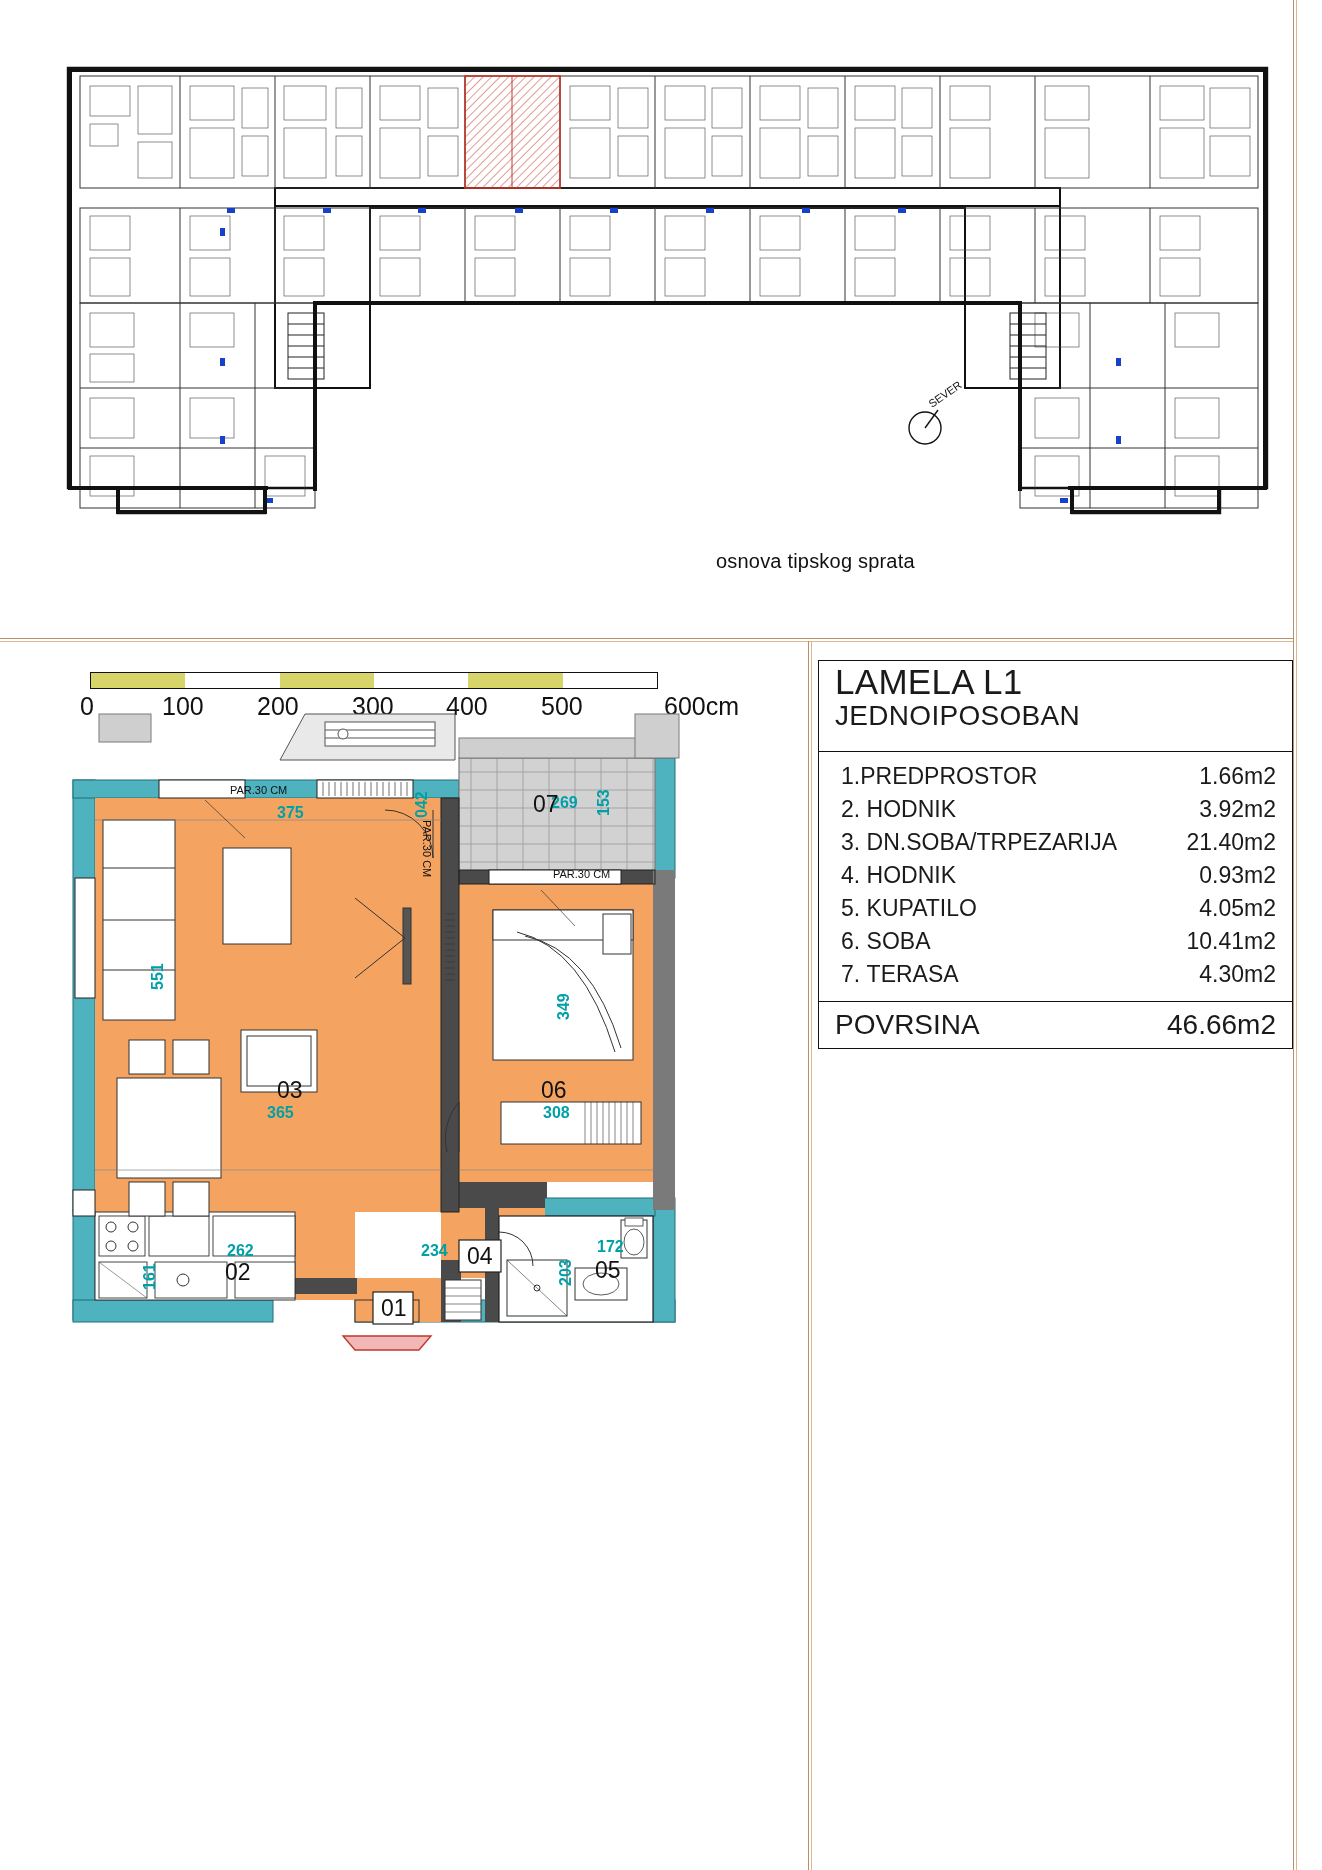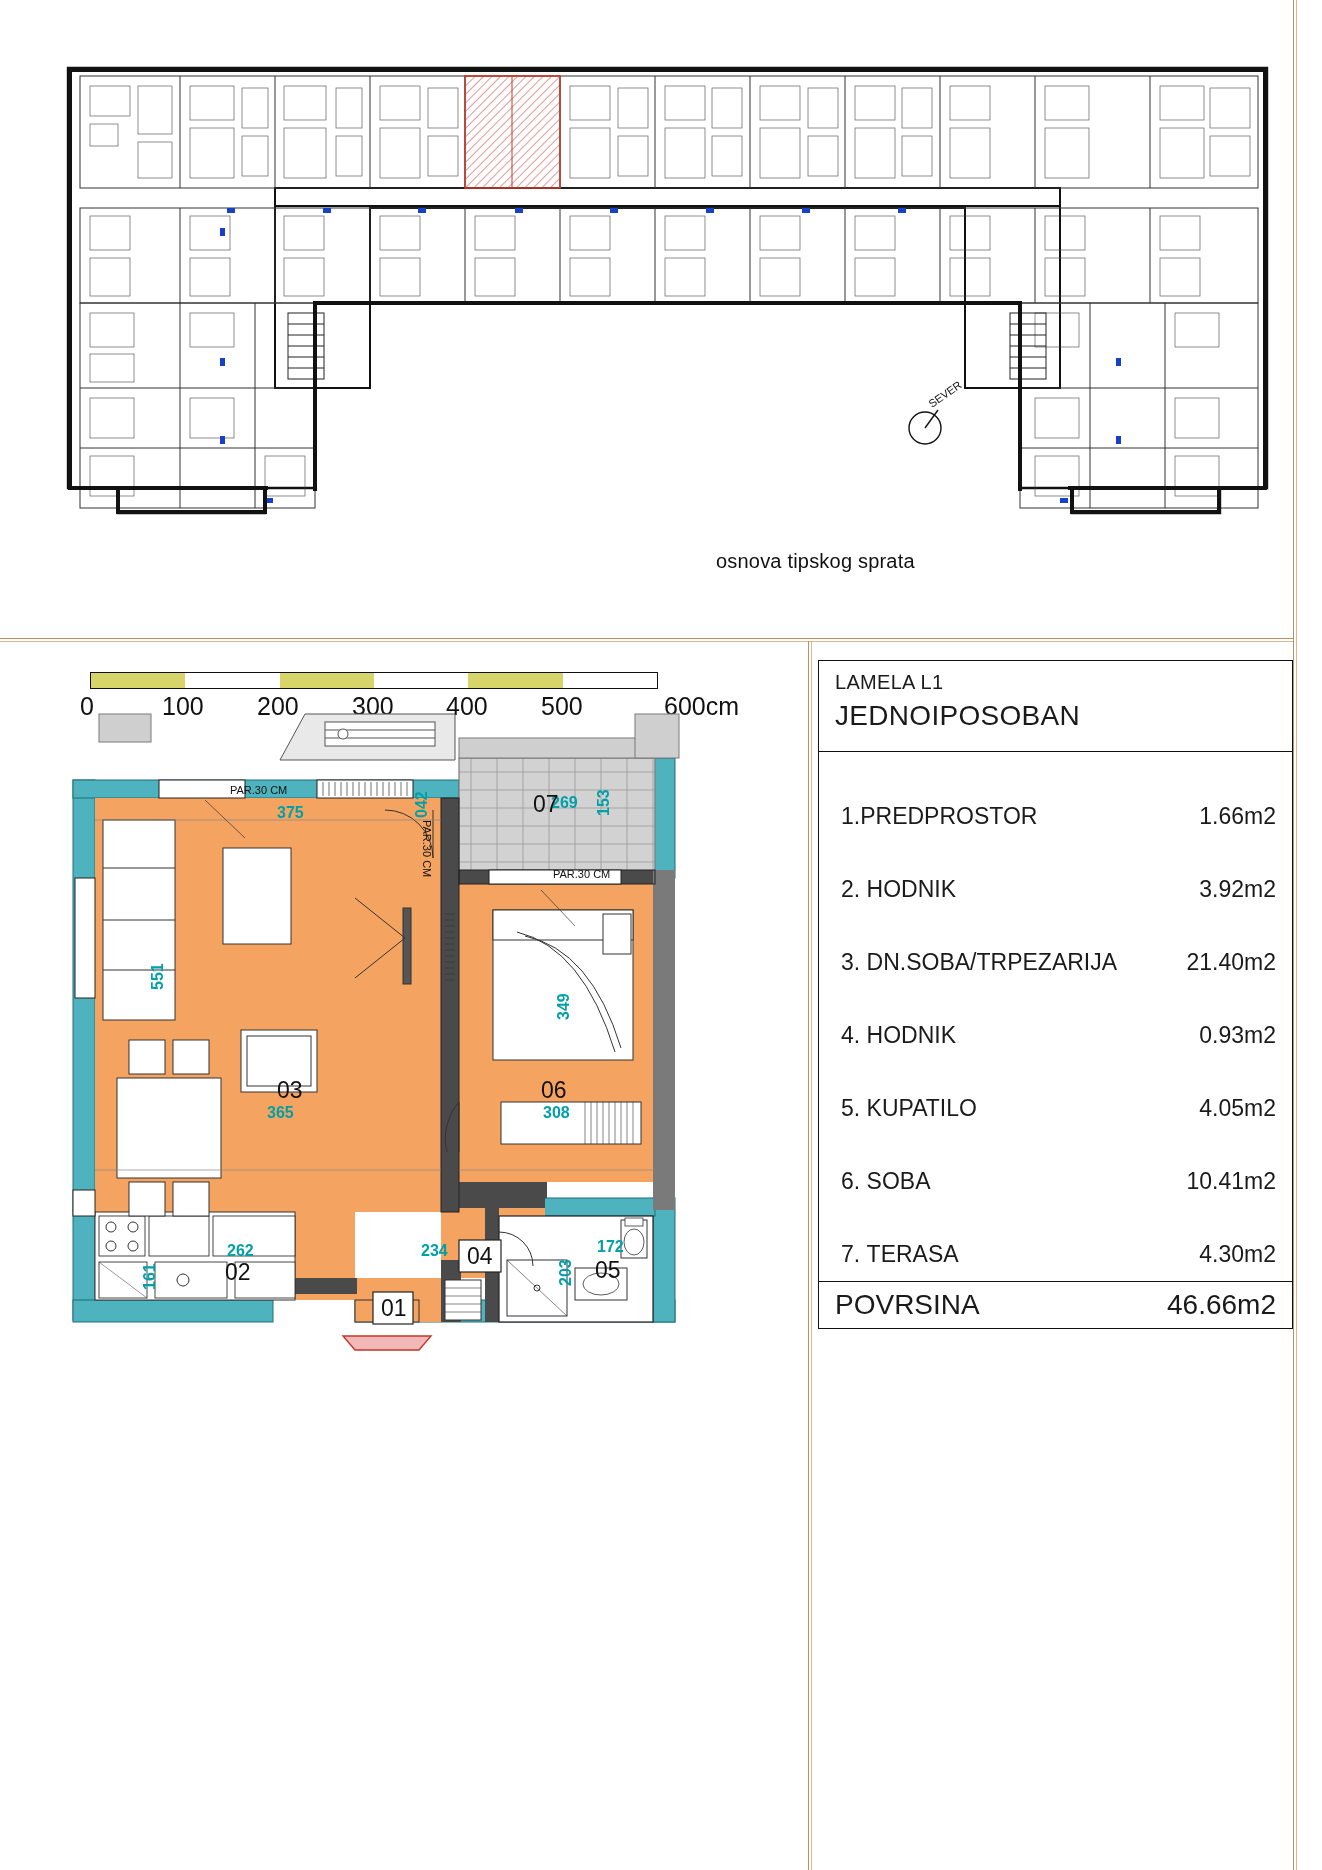--- a/index.html
+++ b/index.html
@@ -125,21 +125,21 @@
     position: absolute;
     left: 818px;
     top: 660px;
     width: 475px;
     border: 1px solid #111;
     box-sizing: border-box;
     background: #fff;
   }
   #legend .lg-title {
     padding: 4px 0 0 16px;
-    font-size: 20px;
+    font-size: 35px;
     line-height: 34px;
     letter-spacing: .3px;
   }
   #legend .lg-sub {
     padding: 0 0 18px 16px;
     font-size: 28px;
     line-height: 34px;
     letter-spacing: .3px;
     border-bottom: 1px solid #111;
   }
@@ -148,21 +148,20 @@
     margin: 0;
     padding: 8px 0 10px 0;
     border-bottom: 1px solid #111;
   }
   #legend li {
     display: flex;
     justify-content: space-between;
     font-size: 23px;
     line-height: 33px;
     padding: 0 16px 0 22px;
-    margin-top: 40px;
   }
   #legend li .lg-name { white-space: nowrap; }
   #legend li .lg-area { white-space: nowrap; }
   #legend li.first .lg-name { font-size: 23px; }
   #legend .lg-total {
     display: flex;
     justify-content: space-between;
     font-size: 28px;
     line-height: 40px;
     padding: 3px 16px 3px 16px;

